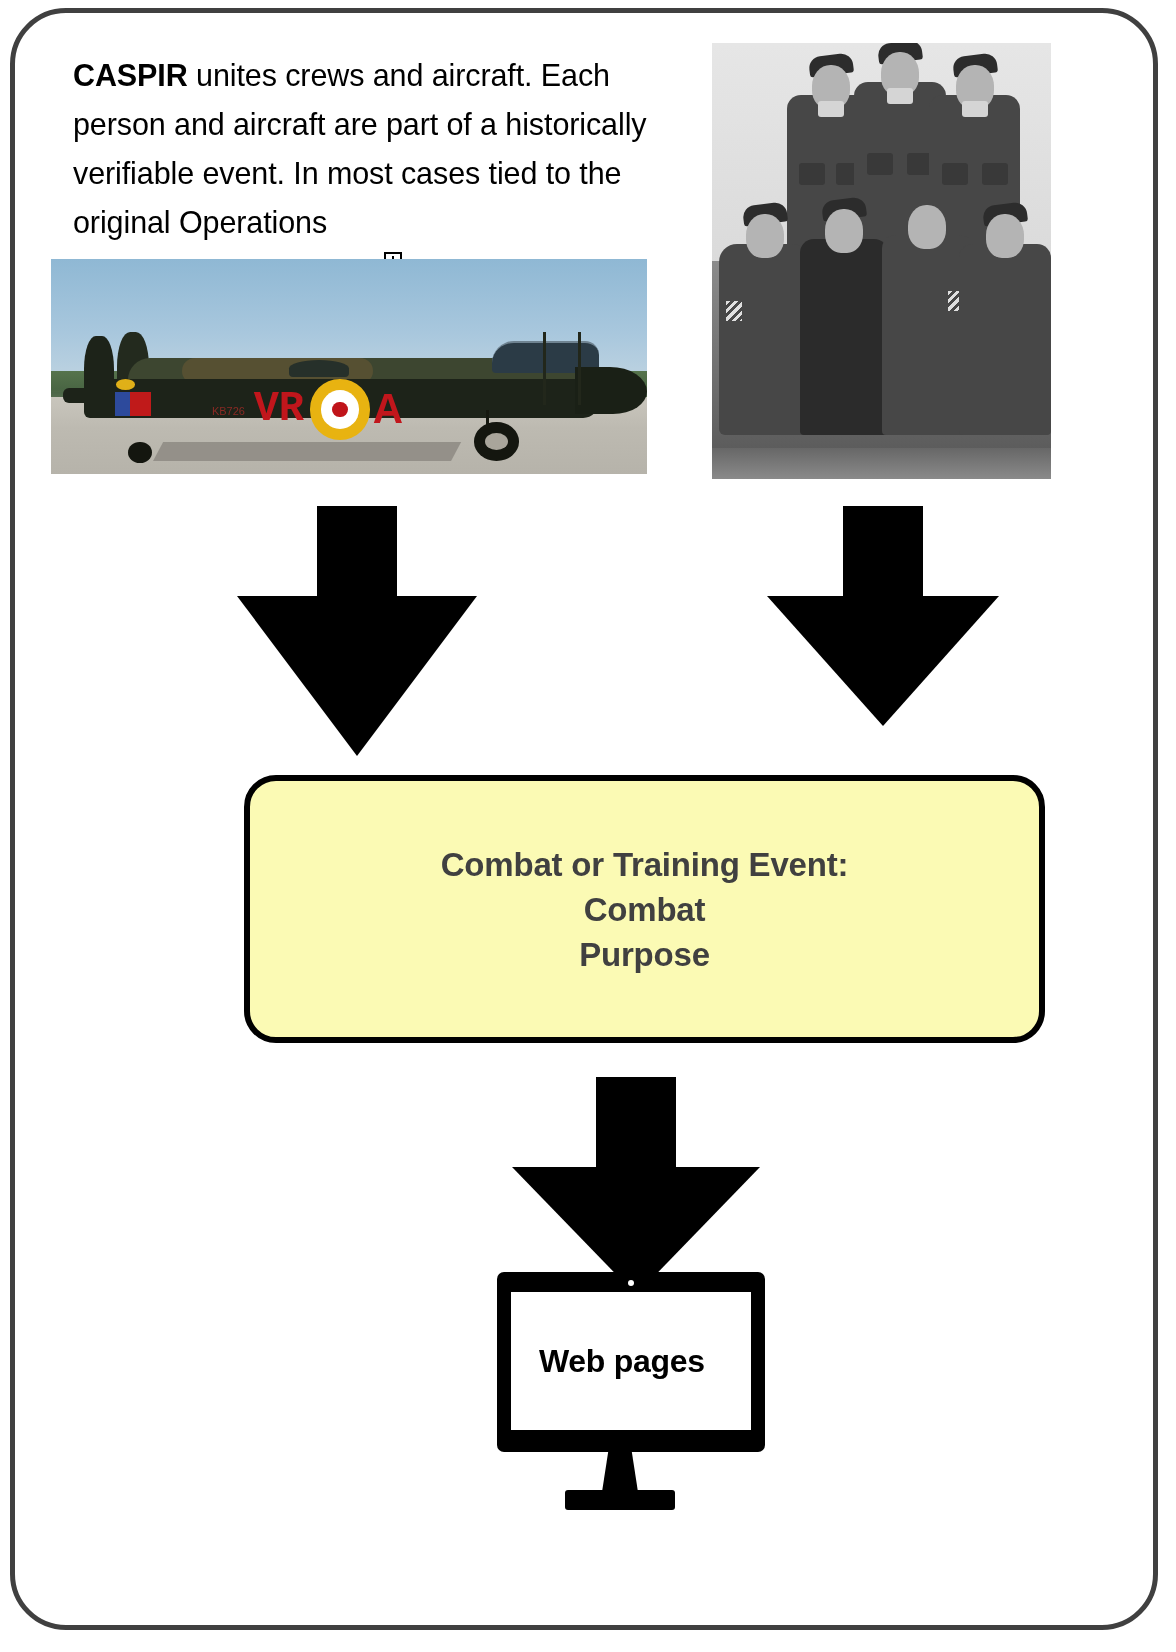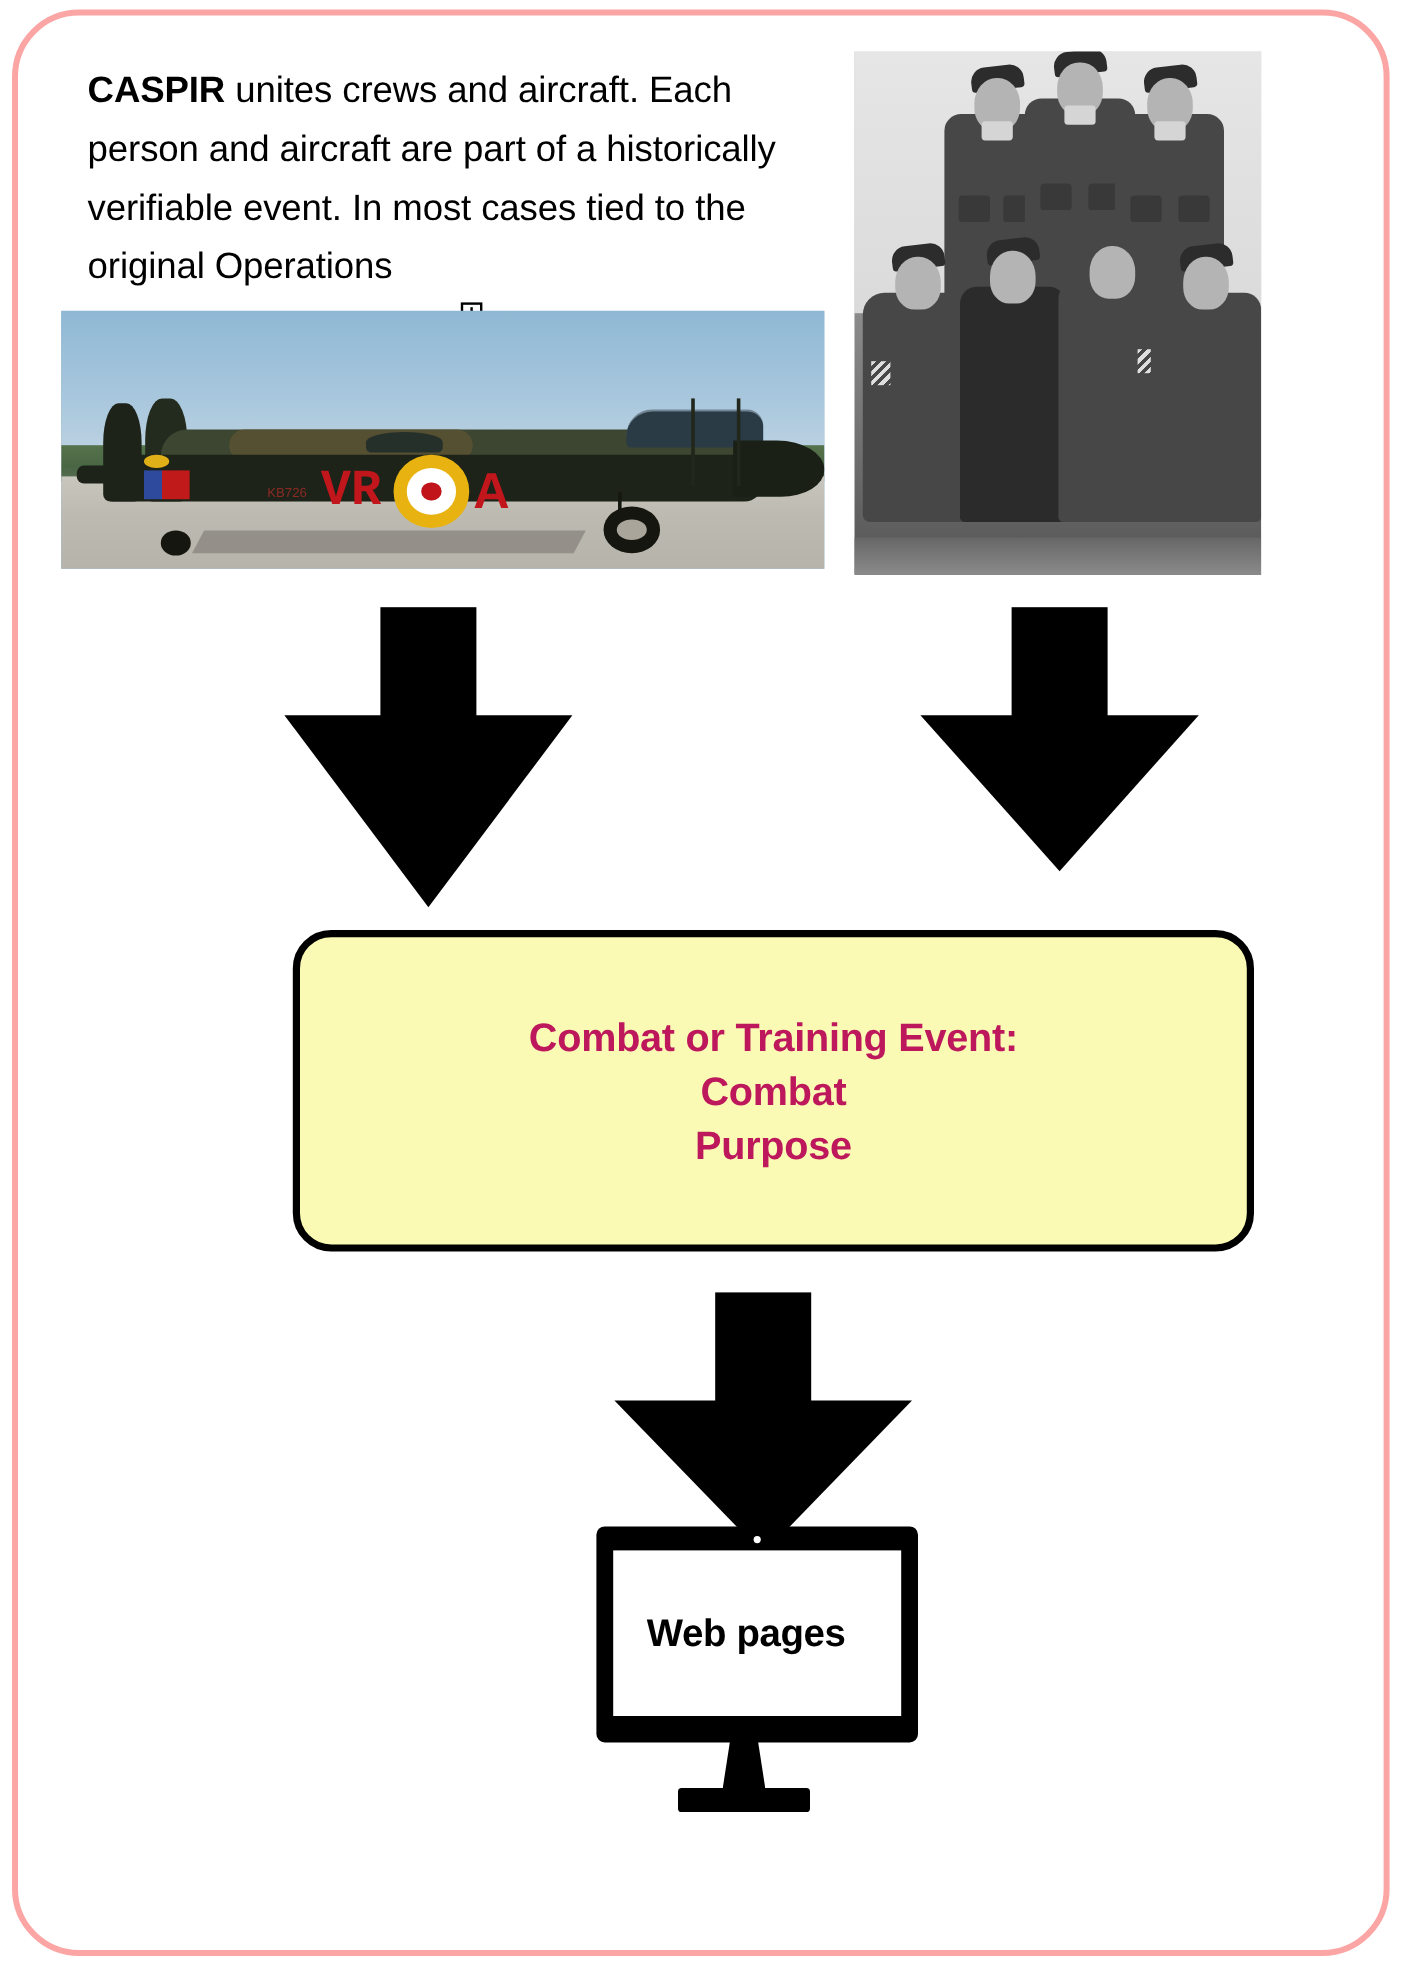--- a/index.html
+++ b/index.html
@@ -15,21 +15,21 @@
     overflow: hidden;
   }
 
   
   #outer-frame {
     position: absolute;
     left: 10px;
     top: 8px;
     width: 1148px;
     height: 1622px;
-    border: 5px solid #fca5a5;
+    border: 5px solid #404040;
     border-radius: 56px;
     box-sizing: border-box;
     background: #ffffff;
   }
 
   
   #intro-text {
     position: absolute;
     left: 58px;
     top: 38px;
@@ -63,21 +63,20 @@
 
   
   #aircraft-photo {
     position: absolute;
     left: 36px;
     top: 246px;
     width: 596px;
     height: 215px;
     overflow: hidden;
     background: #8fb4cc;
-    padding-left: 40px;
   }
   .sky {
     position: absolute; left: 0; top: 0; width: 100%; height: 62%;
     background: linear-gradient(#8fb8d4 0%, #a8c7dd 55%, #c3d6e2 100%);
   }
   .treeline {
     position: absolute; left: 0; top: 52%; width: 100%; height: 14%;
     background: linear-gradient(#4d6b3f 0%, #3f5c36 60%, #586b4a 100%);
     opacity: .92;
   }
@@ -274,21 +273,21 @@
     box-sizing: border-box;
     display: flex;
     flex-direction: column;
     align-items: center;
     justify-content: center;
   }
   #event-box .line {
     font-size: 33px;
     font-weight: bold;
     line-height: 45px;
-    color: #be185d;
+    color: #404040;
     text-align: center;
     letter-spacing: -0.2px;
   }
 
   
   #monitor { position: absolute; left: 455px; top: 1259px; width: 300px; height: 275px; }
   #monitor-frame {
     position: absolute; left: 27px; top: 0; width: 268px; height: 180px;
     background: #000000; border-radius: 7px;
   }

